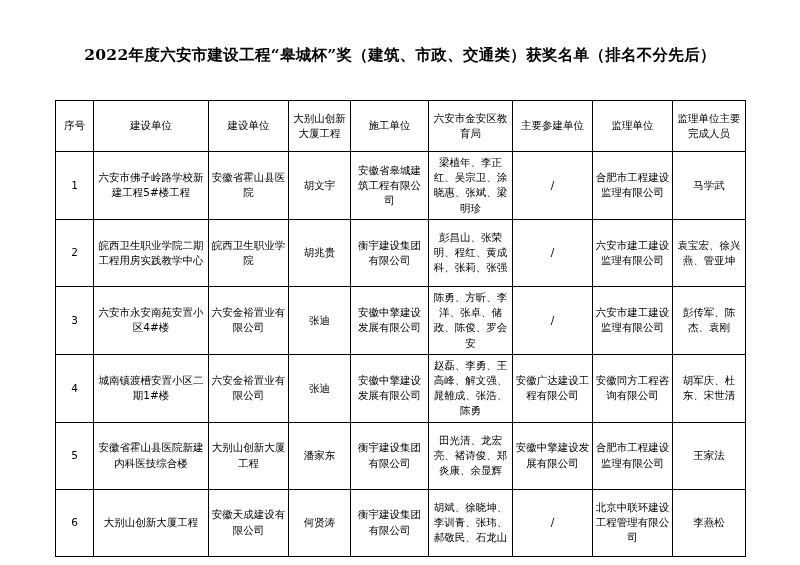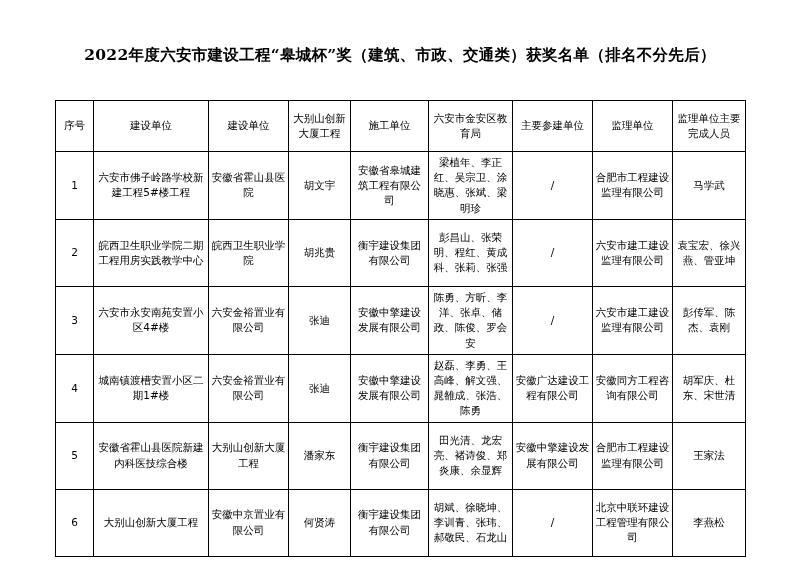--- a/index.html
+++ b/index.html
@@ -163,21 +163,21 @@
           <td>潘家东</td>
           <td>衡宇建设集团有限公司</td>
           <td>田光清、龙宏亮、褚诗俊、郑炎康、余显辉</td>
           <td>安徽中擎建设发展有限公司</td>
           <td>合肥市工程建设监理有限公司</td>
           <td>王家法</td>
         </tr>
         <tr>
           <td class="seq">6</td>
           <td>大别山创新大厦工程</td>
-          <td>安徽中京置业有限公司</td>
+          <td>安徽天成建设有限公司</td>
           <td>何贤涛</td>
           <td>衡宇建设集团有限公司</td>
           <td>胡斌、徐晓坤、李训青、张玮、郝敬民、石龙山</td>
           <td>/</td>
           <td>北京中联环建设工程管理有限公司</td>
           <td>李燕松</td>
         </tr>
       </tbody>
     </table>
   </div>

